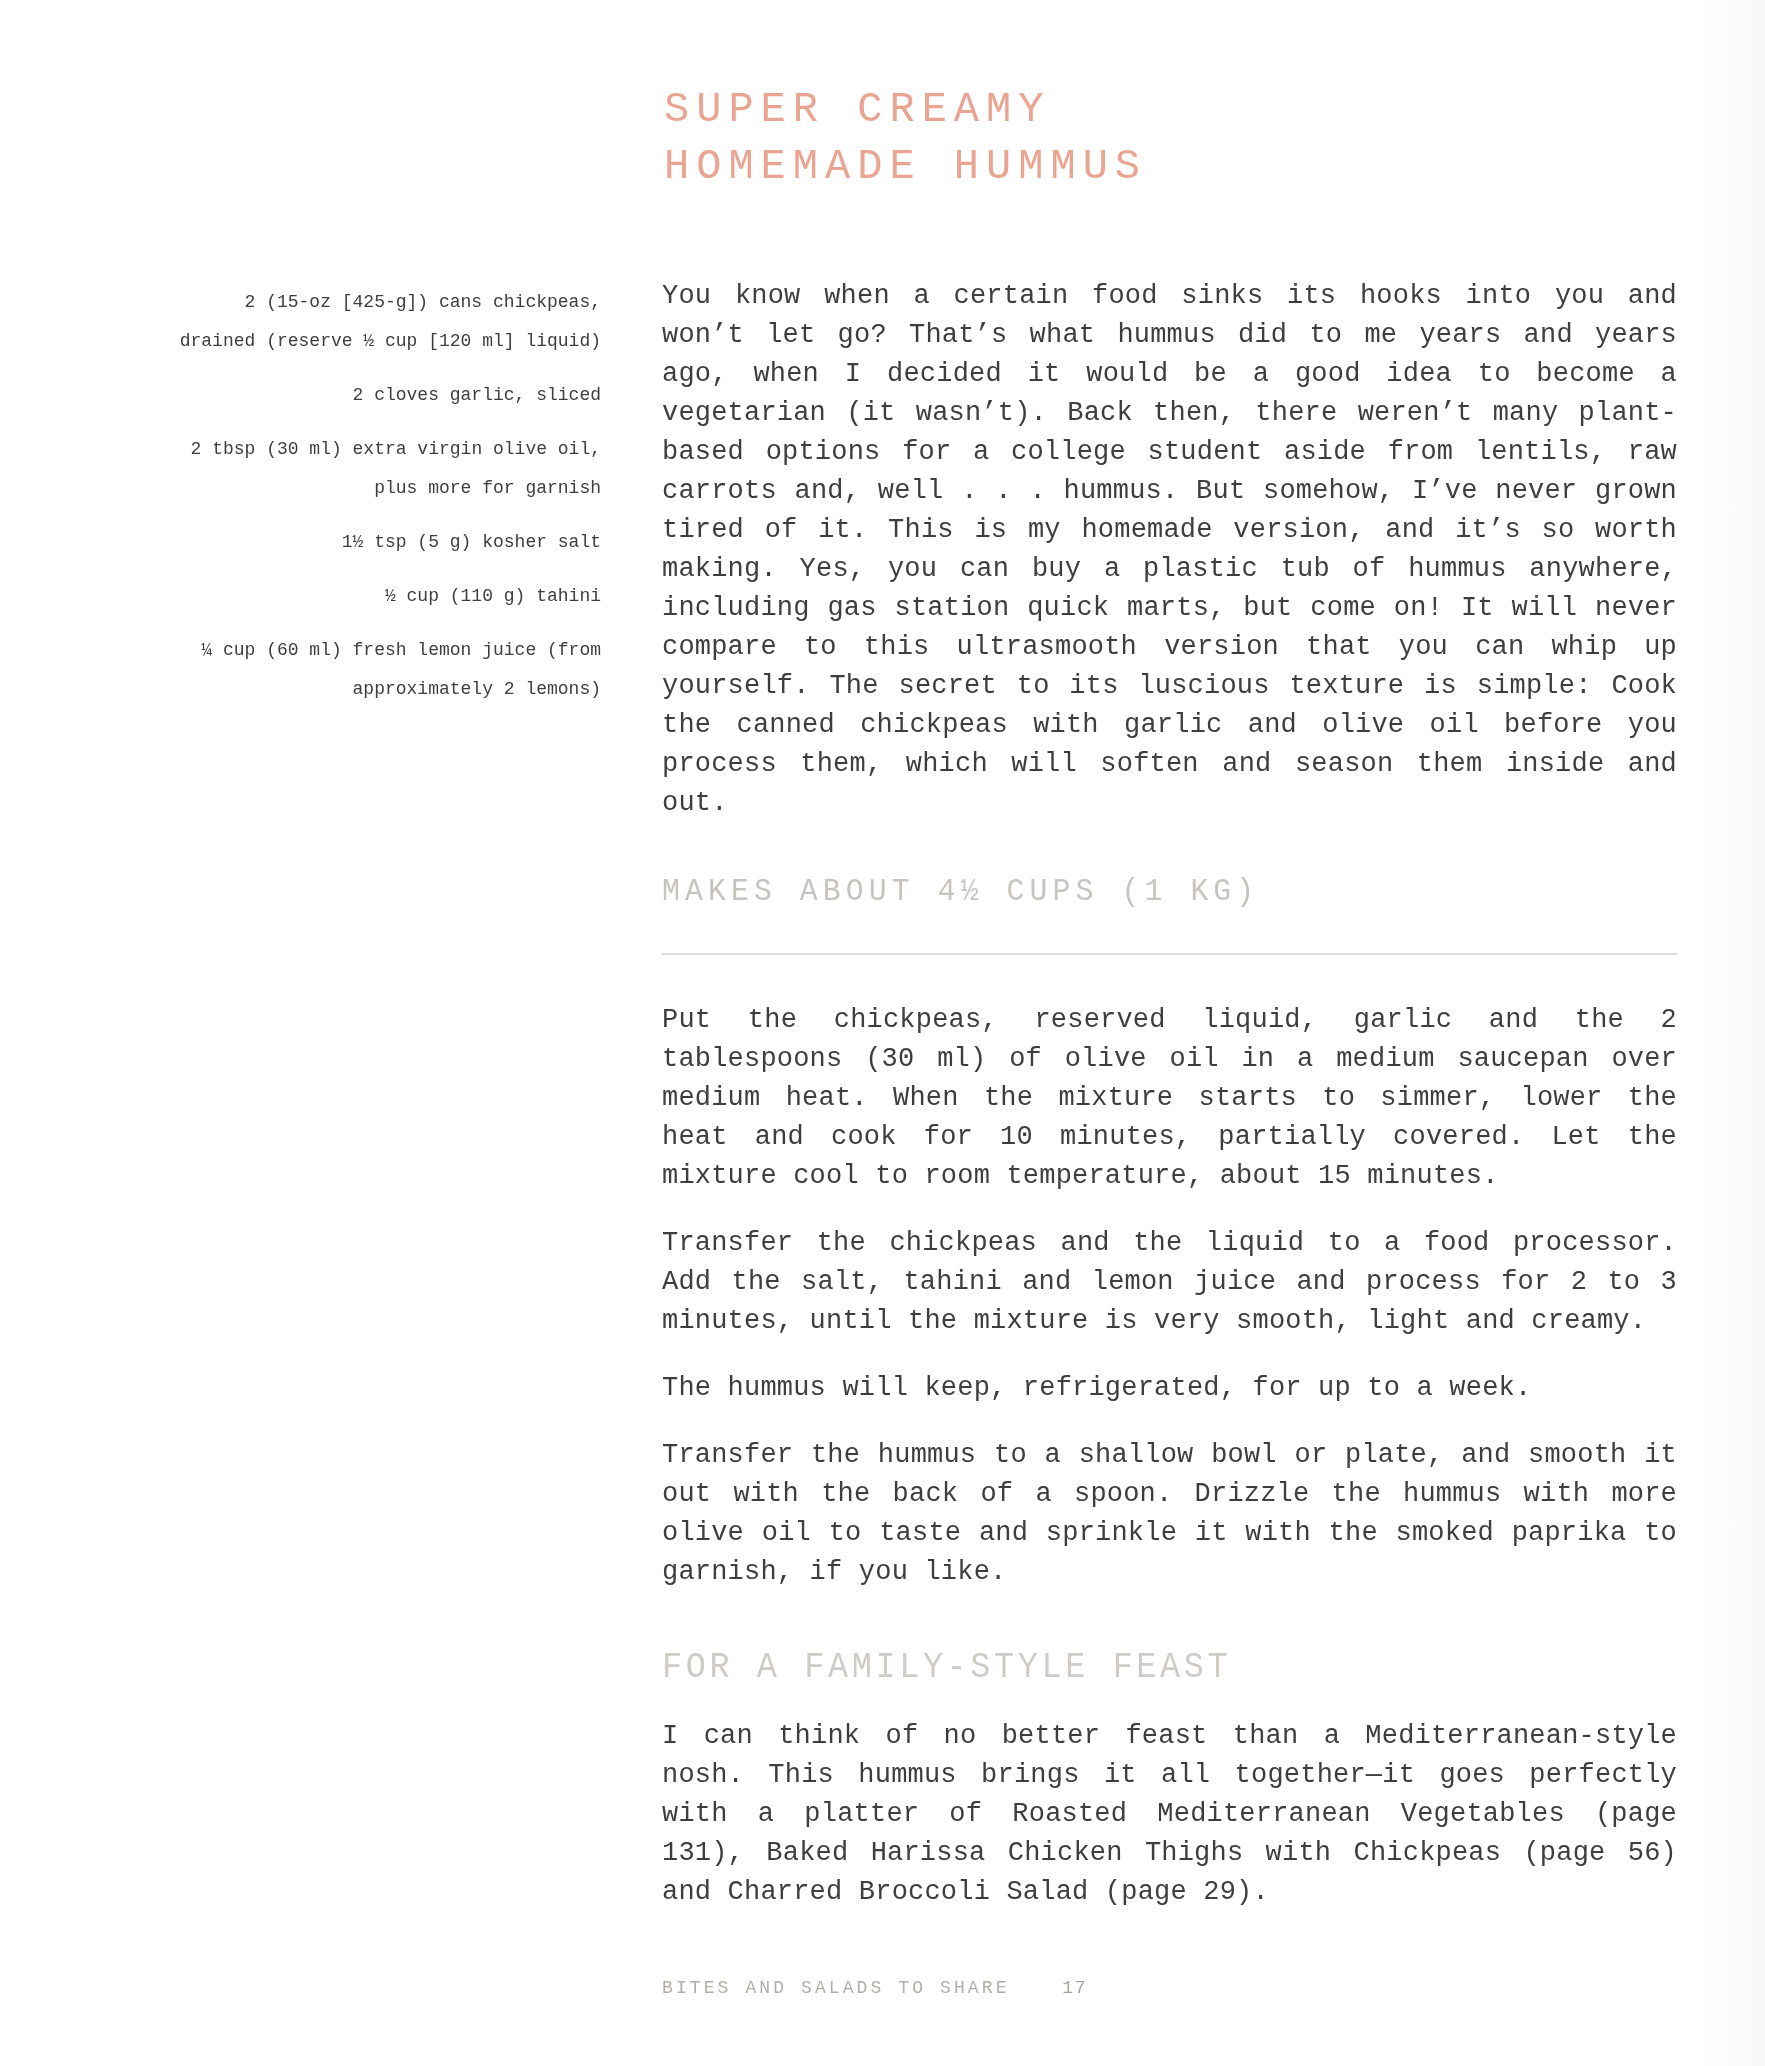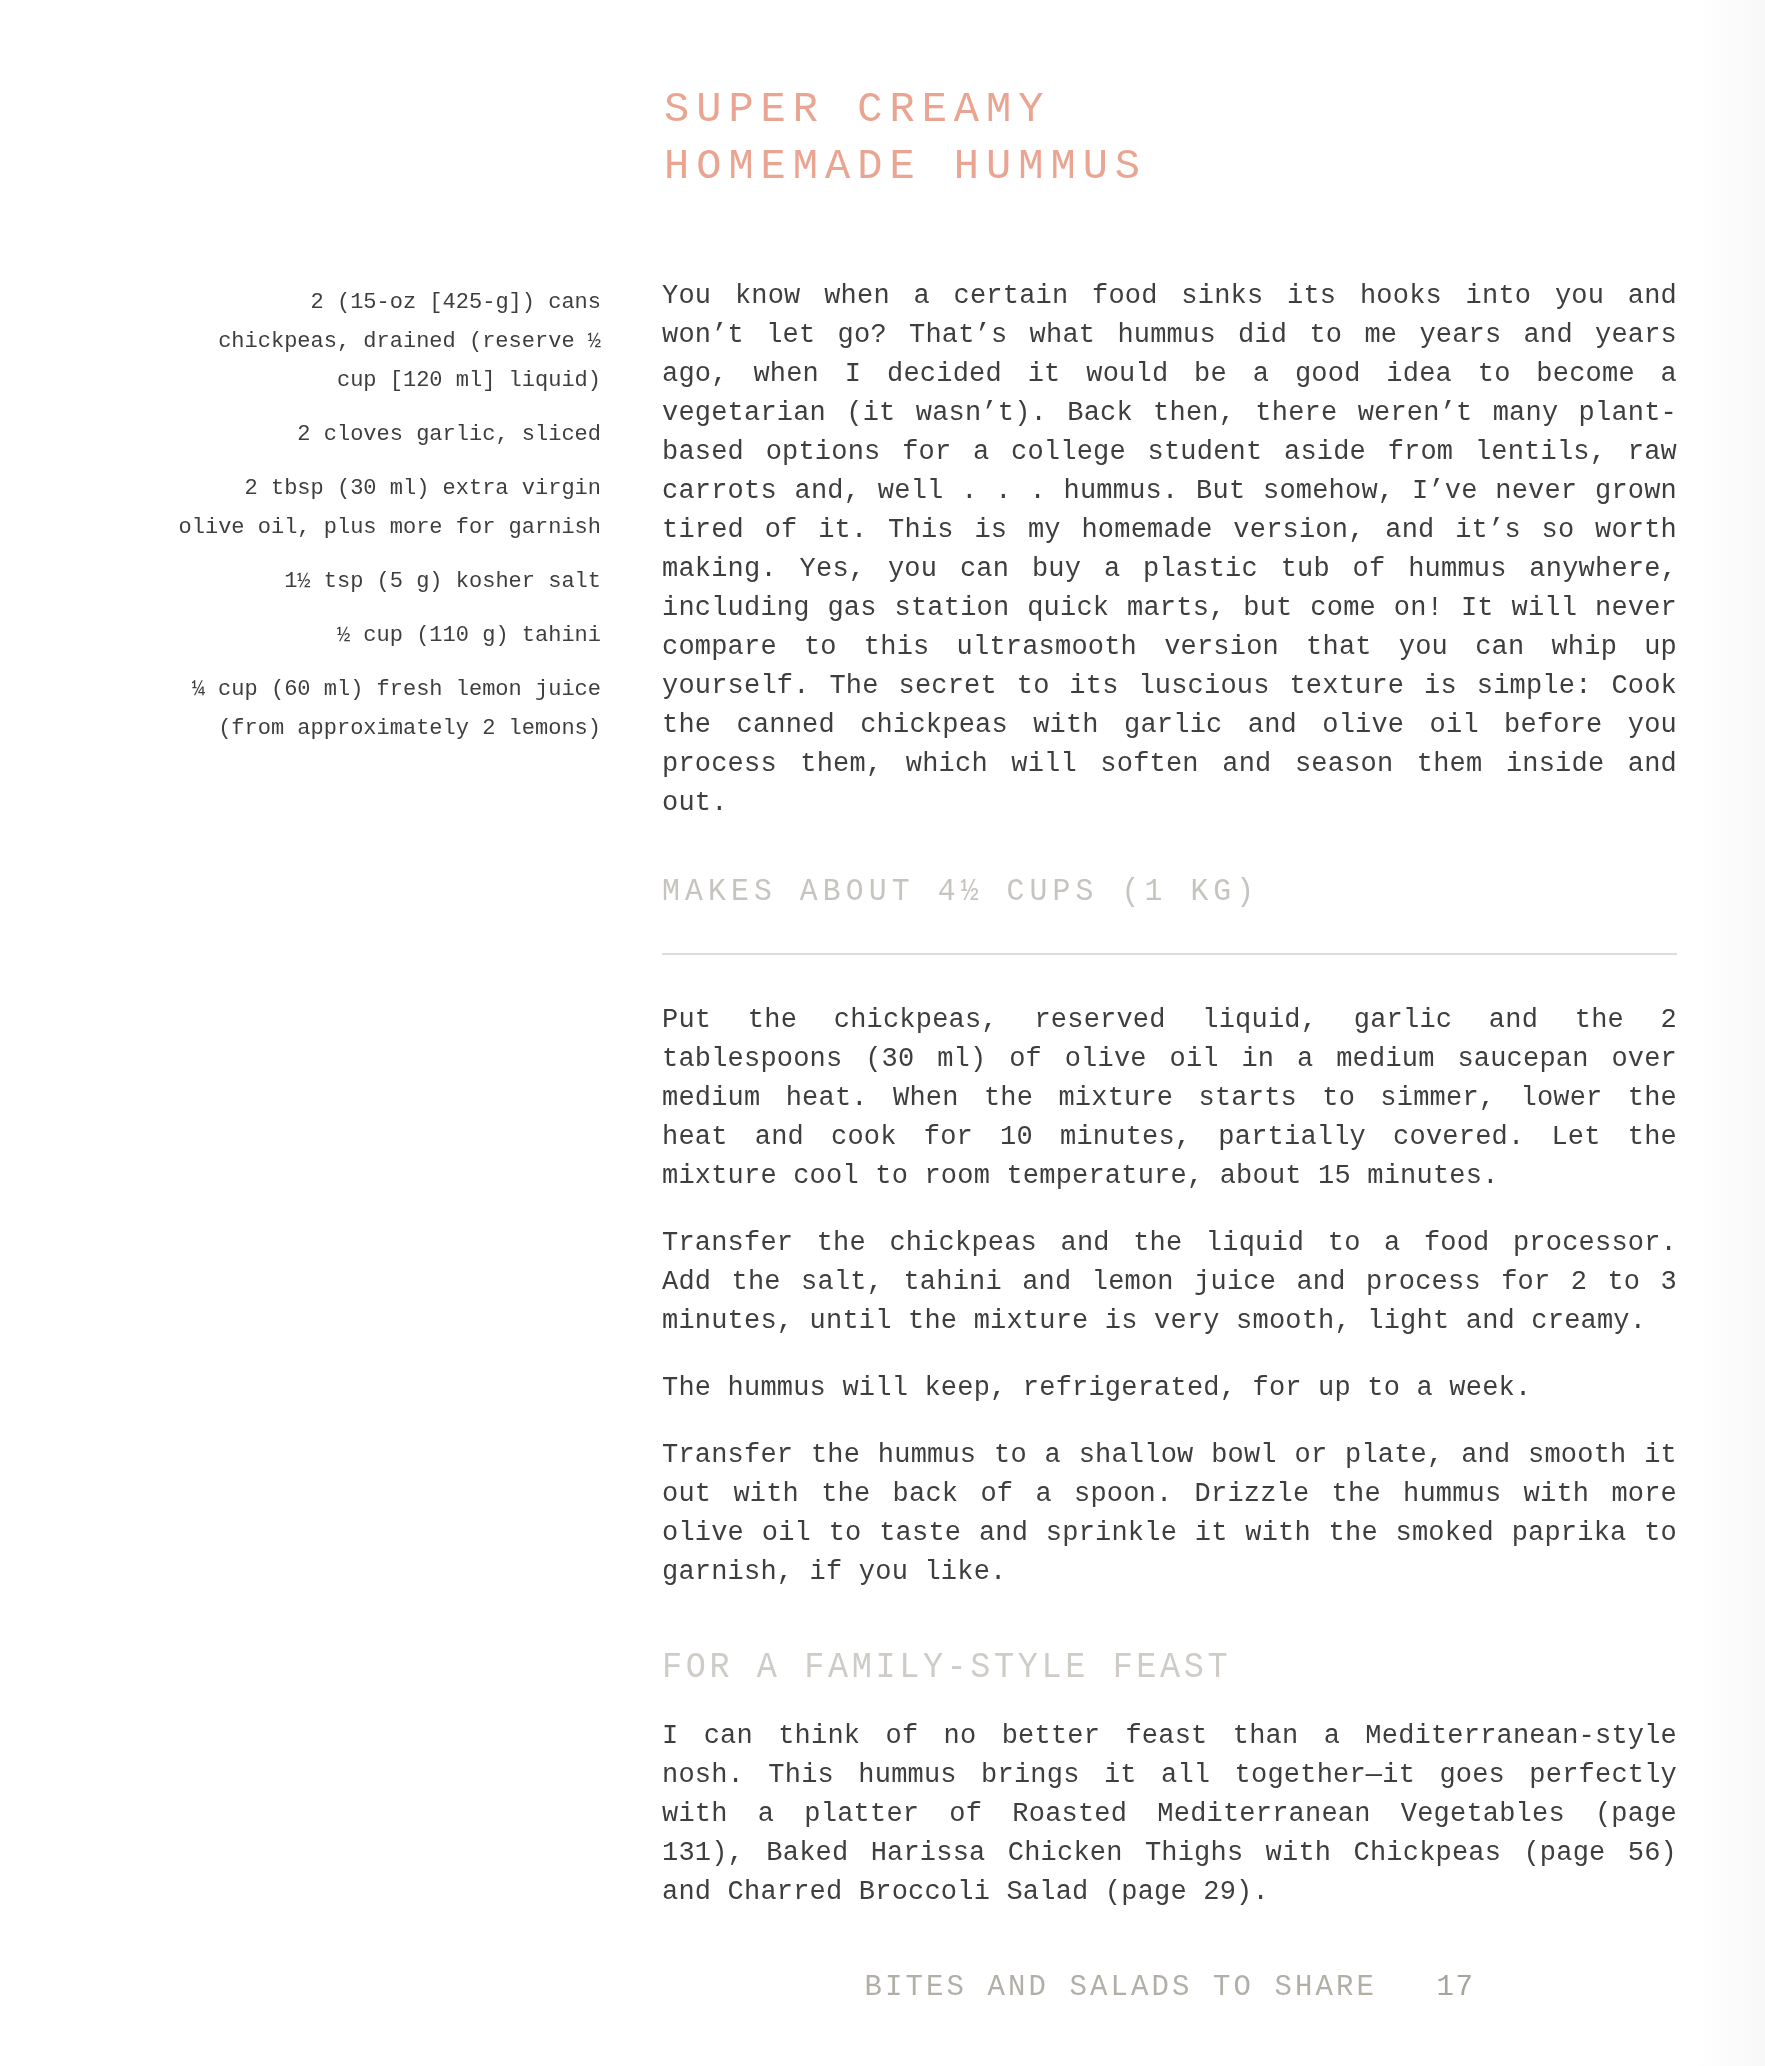--- a/index.html
+++ b/index.html
@@ -22,21 +22,21 @@
     overflow:hidden;
   }
   .recipe-title{
     position:absolute;left:664px;top:82px;
     font-size:42px;line-height:57px;font-weight:400;
     letter-spacing:7px;color:var(--accent);
   }
   .ingredients{
     position:absolute;left:177px;top:283px;width:424px;
     text-align:right;
-    font-size:22px;line-height:39px;
+    font-size:18px;line-height:39px;
   }
   .ingredient-item{margin:0 0 15px 0;}
   .main{
     position:absolute;left:662px;top:277px;width:1015px;
   }
   .para{
     font-size:27px;line-height:39px;margin:0 0 28px 0;
     text-align:justify;letter-spacing:0.2px;
   }
   .yield-heading{
@@ -53,21 +53,21 @@
     height:2.4px;background:var(--rule);border:0;width:100%;
   }
   .tip-heading{
     margin-top:58px;margin-bottom:31px;
     font-size:36px;line-height:36px;
     letter-spacing:3.9px;color:var(--tip-gray);
     white-space:nowrap;
   }
   .footer{
     position:absolute;left:662px;top:1973px;width:1015px;
-    text-align:center;font-size:29px;line-height:30px;
+    text-align:left;font-size:18px;line-height:30px;
   }
   .chapter-label{
     color:var(--footer-gray);letter-spacing:3.1px;
   }
   .page-number{
     color:var(--pagenum-gray);letter-spacing:1.6px;
     display:inline-block;margin-left:42px;
   }
 </style>
 </head>

